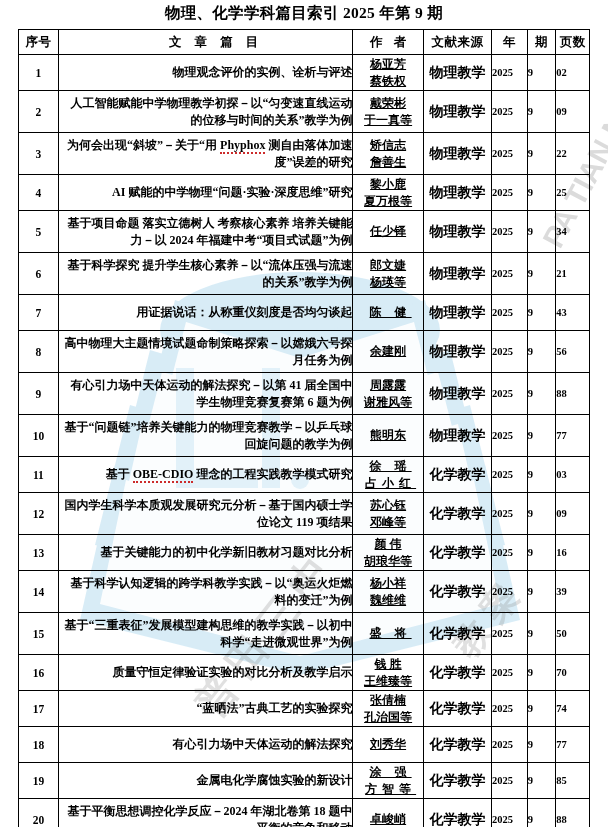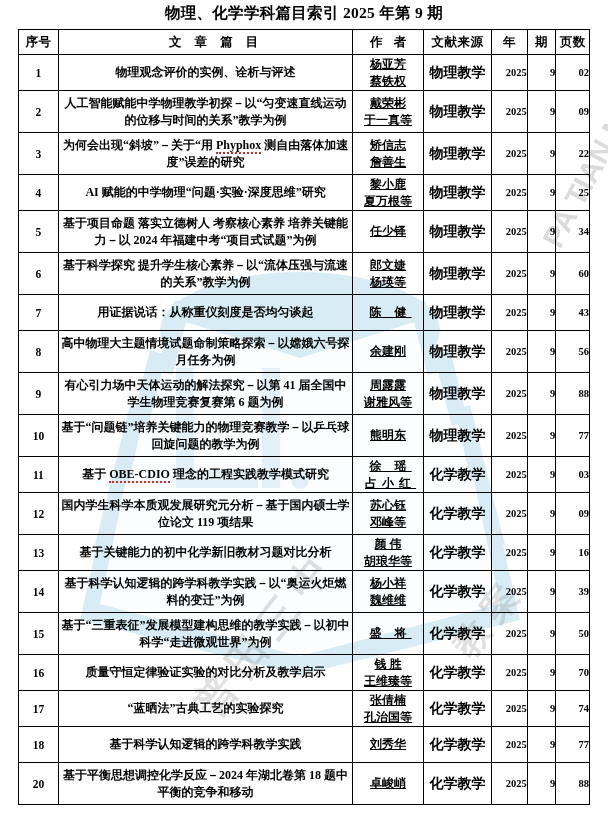--- a/index.html
+++ b/index.html
@@ -82,21 +82,21 @@
   thead th.h-title { letter-spacing: 5px; padding-left:21px; }
   thead th.h-author { letter-spacing: 4px; padding-left:4px; }
 
   td.cell-no {
     text-align: center;
     vertical-align: middle;
     font-weight: bold;
     font-size: 11.5px;
   }
   td.cell-title {
-    text-align: center;
+    text-align: right;
     vertical-align: middle;
     font-weight: bold;
     font-size: 12px;
     line-height: 17px;
     padding: 2px 3px 2px 6px;
   }
   td.cell-author {
     text-align: center;
     vertical-align: middle;
     font-weight: bold;
@@ -106,21 +106,21 @@
   }
   td.cell-author .a-line { display: block; white-space: nowrap; }
   td.cell-author.spaced .a-line { letter-spacing: 5px; padding-left: 5px; }
   td.cell-source {
     text-align: center;
     vertical-align: middle;
     font-weight: bold;
     font-size: 14px;
   }
   td.cell-year, td.cell-issue, td.cell-pages {
-    text-align: right;
+    text-align: left;
     vertical-align: middle;
     font-weight: bold;
     font-size: 10.5px;
   }
 
   tbody tr.r1 td  { height: 35px; }
   tbody tr.r2 td  { height: 41px; }
 
   .spell-err {
     border-bottom: 2px dotted #cc2b2b;
@@ -269,21 +269,21 @@
         <tr class="r2">
           <td class="cell-no">6</td>
           <td class="cell-title">基于科学探究 提升学生核心素养－以“流体压强与流速的关系”教学为例</td>
           <td class="cell-author">
             <span class="a-line">郎文婕</span>
             <span class="a-line">杨瑛等</span>
           </td>
           <td class="cell-source">物理教学</td>
           <td class="cell-year">2025</td>
           <td class="cell-issue">9</td>
-          <td class="cell-pages">60</td>
+          <td class="cell-pages">21</td>
         </tr>
         <tr class="r1">
           <td class="cell-no">7</td>
           <td class="cell-title">用证据说话：从称重仪刻度是否均匀谈起</td>
           <td class="cell-author spaced">
             <span class="a-line">陈 健</span>
           </td>
           <td class="cell-source">物理教学</td>
           <td class="cell-year">2025</td>
           <td class="cell-issue">9</td>
@@ -401,28 +401,40 @@
             <span class="a-line">张倩楠</span>
             <span class="a-line">孔治国等</span>
           </td>
           <td class="cell-source">化学教学</td>
           <td class="cell-year">2025</td>
           <td class="cell-issue">9</td>
           <td class="cell-pages">74</td>
         </tr>
         <tr class="r1">
           <td class="cell-no">18</td>
-          <td class="cell-title">基于科学认知逻辑的跨学科教学实践</td>
+          <td class="cell-title">有心引力场中天体运动的解法探究</td>
           <td class="cell-author">
             <span class="a-line">刘秀华</span>
           </td>
           <td class="cell-source">化学教学</td>
           <td class="cell-year">2025</td>
           <td class="cell-issue">9</td>
           <td class="cell-pages">77</td>
+        </tr>
+        <tr class="r1">
+          <td class="cell-no">19</td>
+          <td class="cell-title">金属电化学腐蚀实验的新设计</td>
+          <td class="cell-author spaced">
+            <span class="a-line">涂 强</span>
+            <span class="a-line">方智等</span>
+          </td>
+          <td class="cell-source">化学教学</td>
+          <td class="cell-year">2025</td>
+          <td class="cell-issue">9</td>
+          <td class="cell-pages">85</td>
         </tr>
         <tr class="r2">
           <td class="cell-no">20</td>
           <td class="cell-title">基于平衡思想调控化学反应－2024 年湖北卷第 18 题中平衡的竞争和移动</td>
           <td class="cell-author">
             <span class="a-line">卓峻峭</span>
           </td>
           <td class="cell-source">化学教学</td>
           <td class="cell-year">2025</td>
           <td class="cell-issue">9</td>

